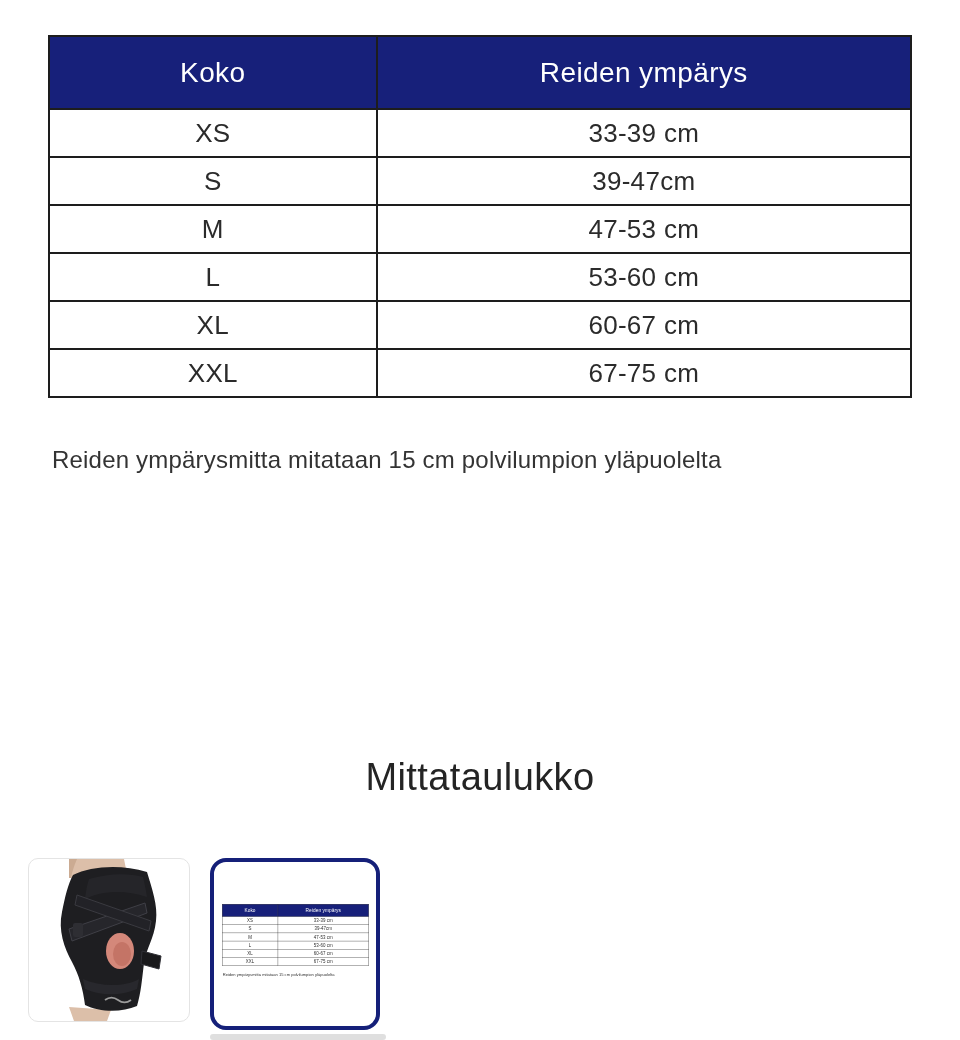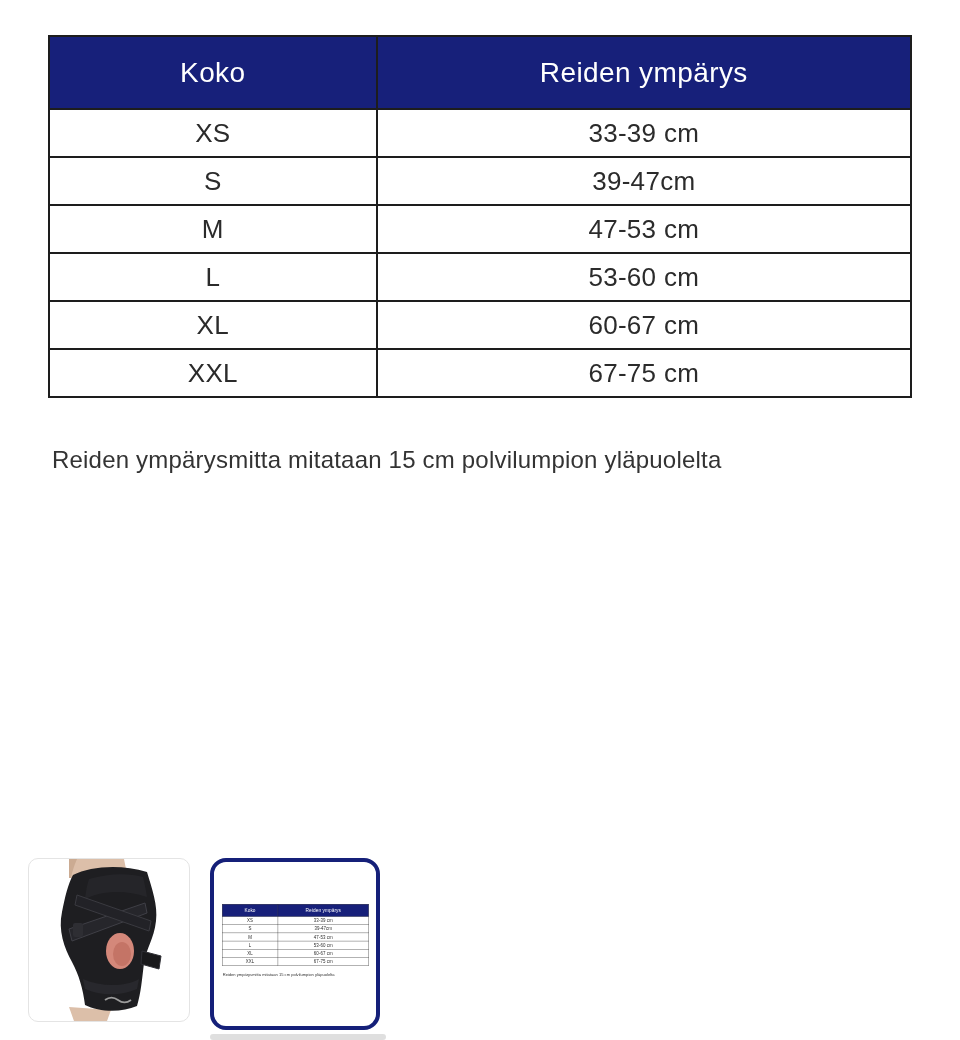--- a/index.html
+++ b/index.html
@@ -107,20 +107,21 @@
           <tr>
             <td>XXL</td>
             <td>67-75 cm</td>
           </tr>
         </tbody>
     </table>
   </div>
 
   <p class="note">Reiden ympärysmitta mitataan 15 cm polvilumpion yläpuolelta</p>
 
+  <h2 class="heading">Mittataulukko</h2>
 
   <div class="thumbs">
 
     <button class="thumb thumb-photo">
       <svg viewBox="0 0 160 162" aria-hidden="true">
 
         <path d="M40,0 L95,0 C96,5 97,10 98,14 C78,7 58,11 42,19 Z" fill="#dcbfa9"></path>
         <path d="M40,0 L48,0 C45,7 43,13 42,19 L40,19 Z" fill="#cbab92"></path>
 
         <path d="M40,148 L82,151 L78,162 L45,162 Z" fill="#dcbfa9"></path>

